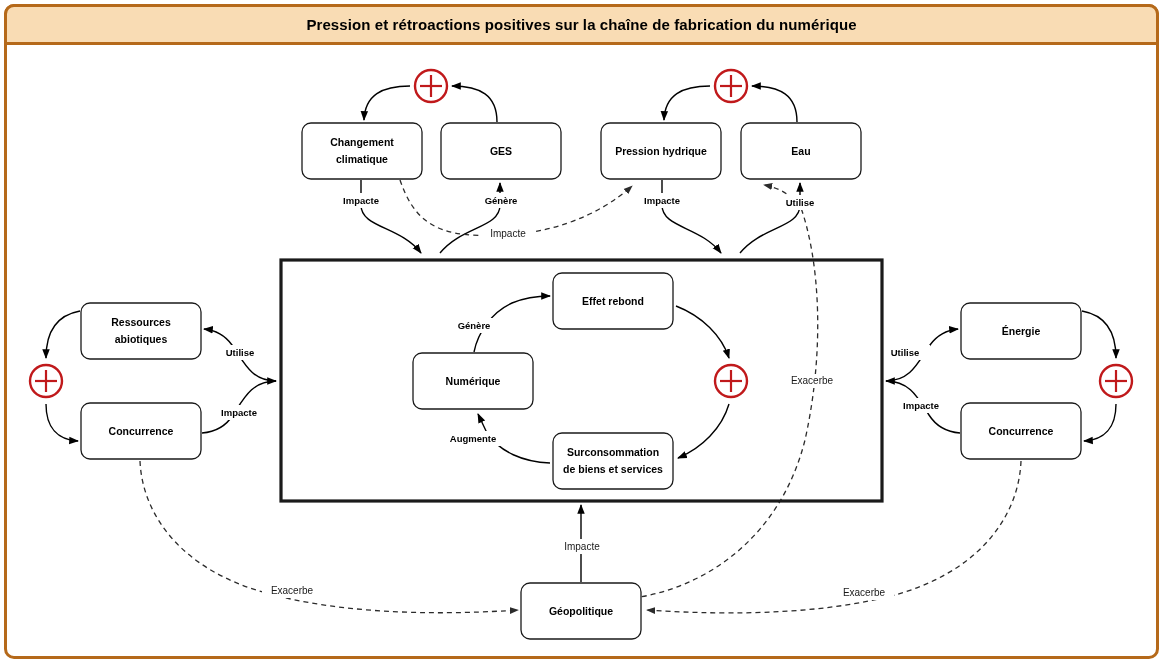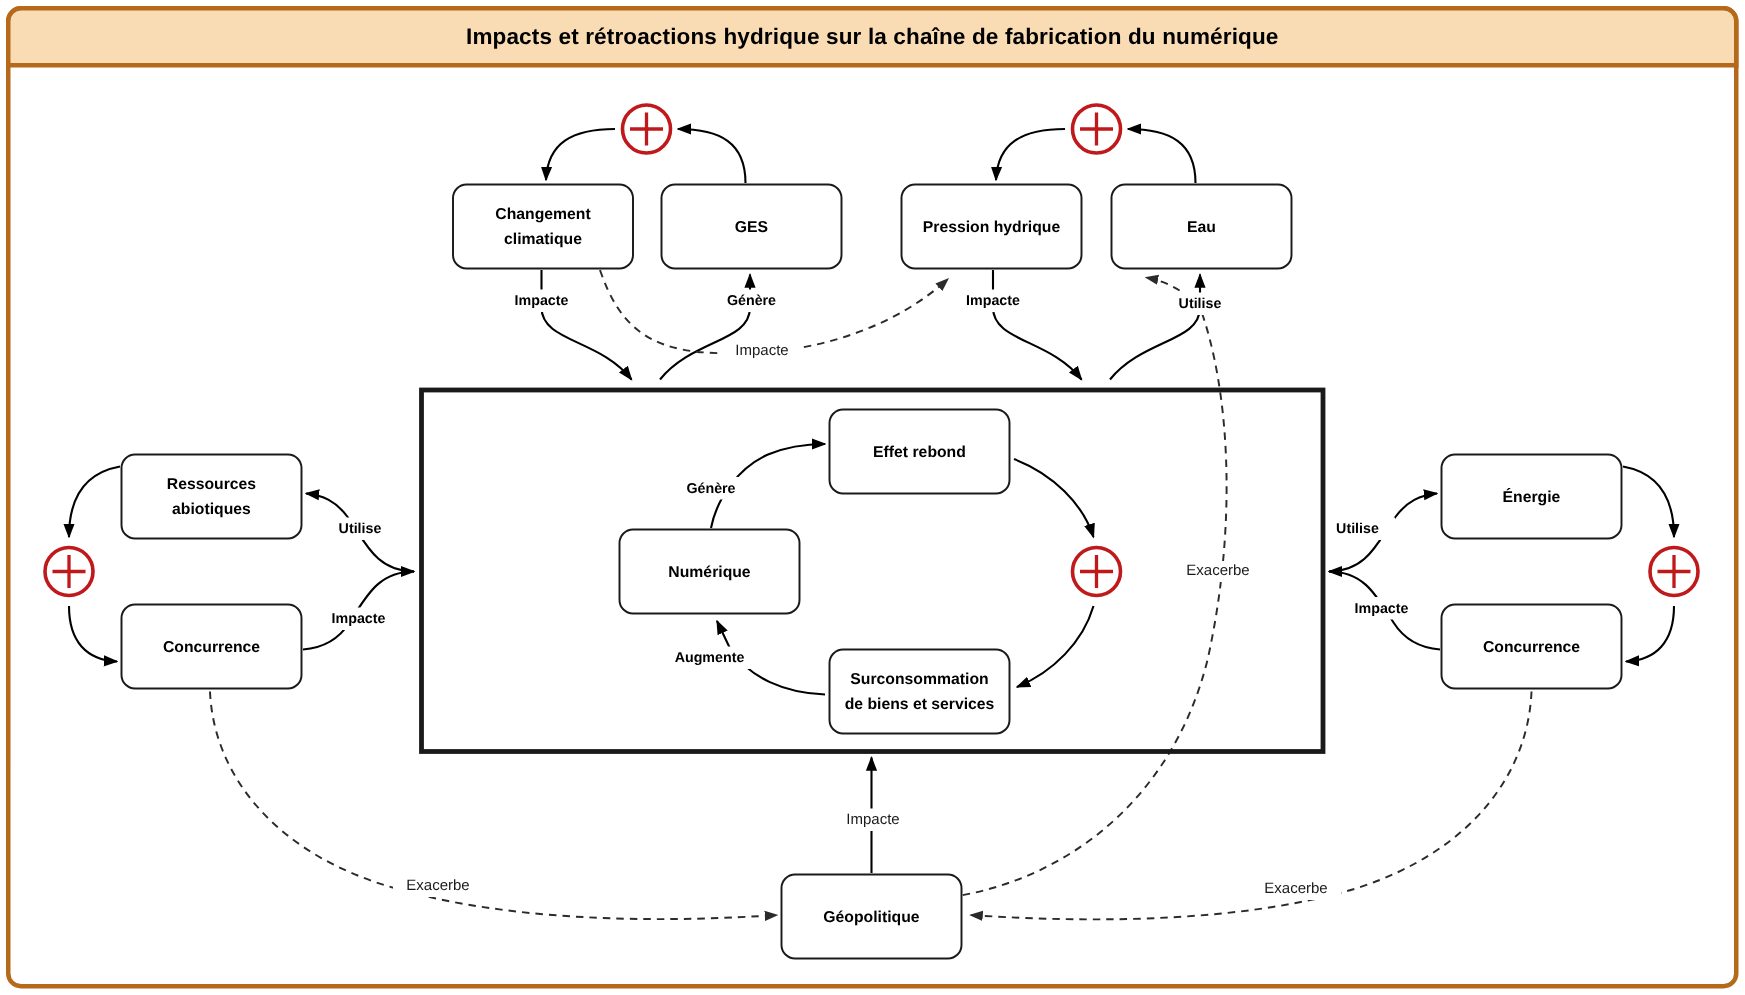--- a/index.html
+++ b/index.html
@@ -117,21 +117,21 @@
   }
 </style>
 </head>
 <body>
 
 <div id="page">
 
   <div id="frame"></div>
 
   <div id="titlebar">
-    <span class="title-text">Impacts et rétroactions hydrique sur la chaîne de fabrication du numérique</span>
+    <span class="title-text">Pression et rétroactions positives sur la chaîne de fabrication du numérique</span>
   </div>
 
   <svg id="canvas" viewBox="0 0 1163 663">
     <defs>
       <marker id="arrow" viewBox="0 0 10 10" refX="9" refY="5" markerWidth="7" markerHeight="7" orient="auto-start-reverse">
         <path d="M 0 1.2 L 10 5 L 0 8.8 z" fill="#000000"></path>
       </marker>
       <marker id="arrowdash" viewBox="0 0 10 10" refX="9" refY="5" markerWidth="7" markerHeight="7" orient="auto-start-reverse">
         <path d="M 0 1.2 L 10 5 L 0 8.8 z" fill="#2b2b2b"></path>
       </marker>

